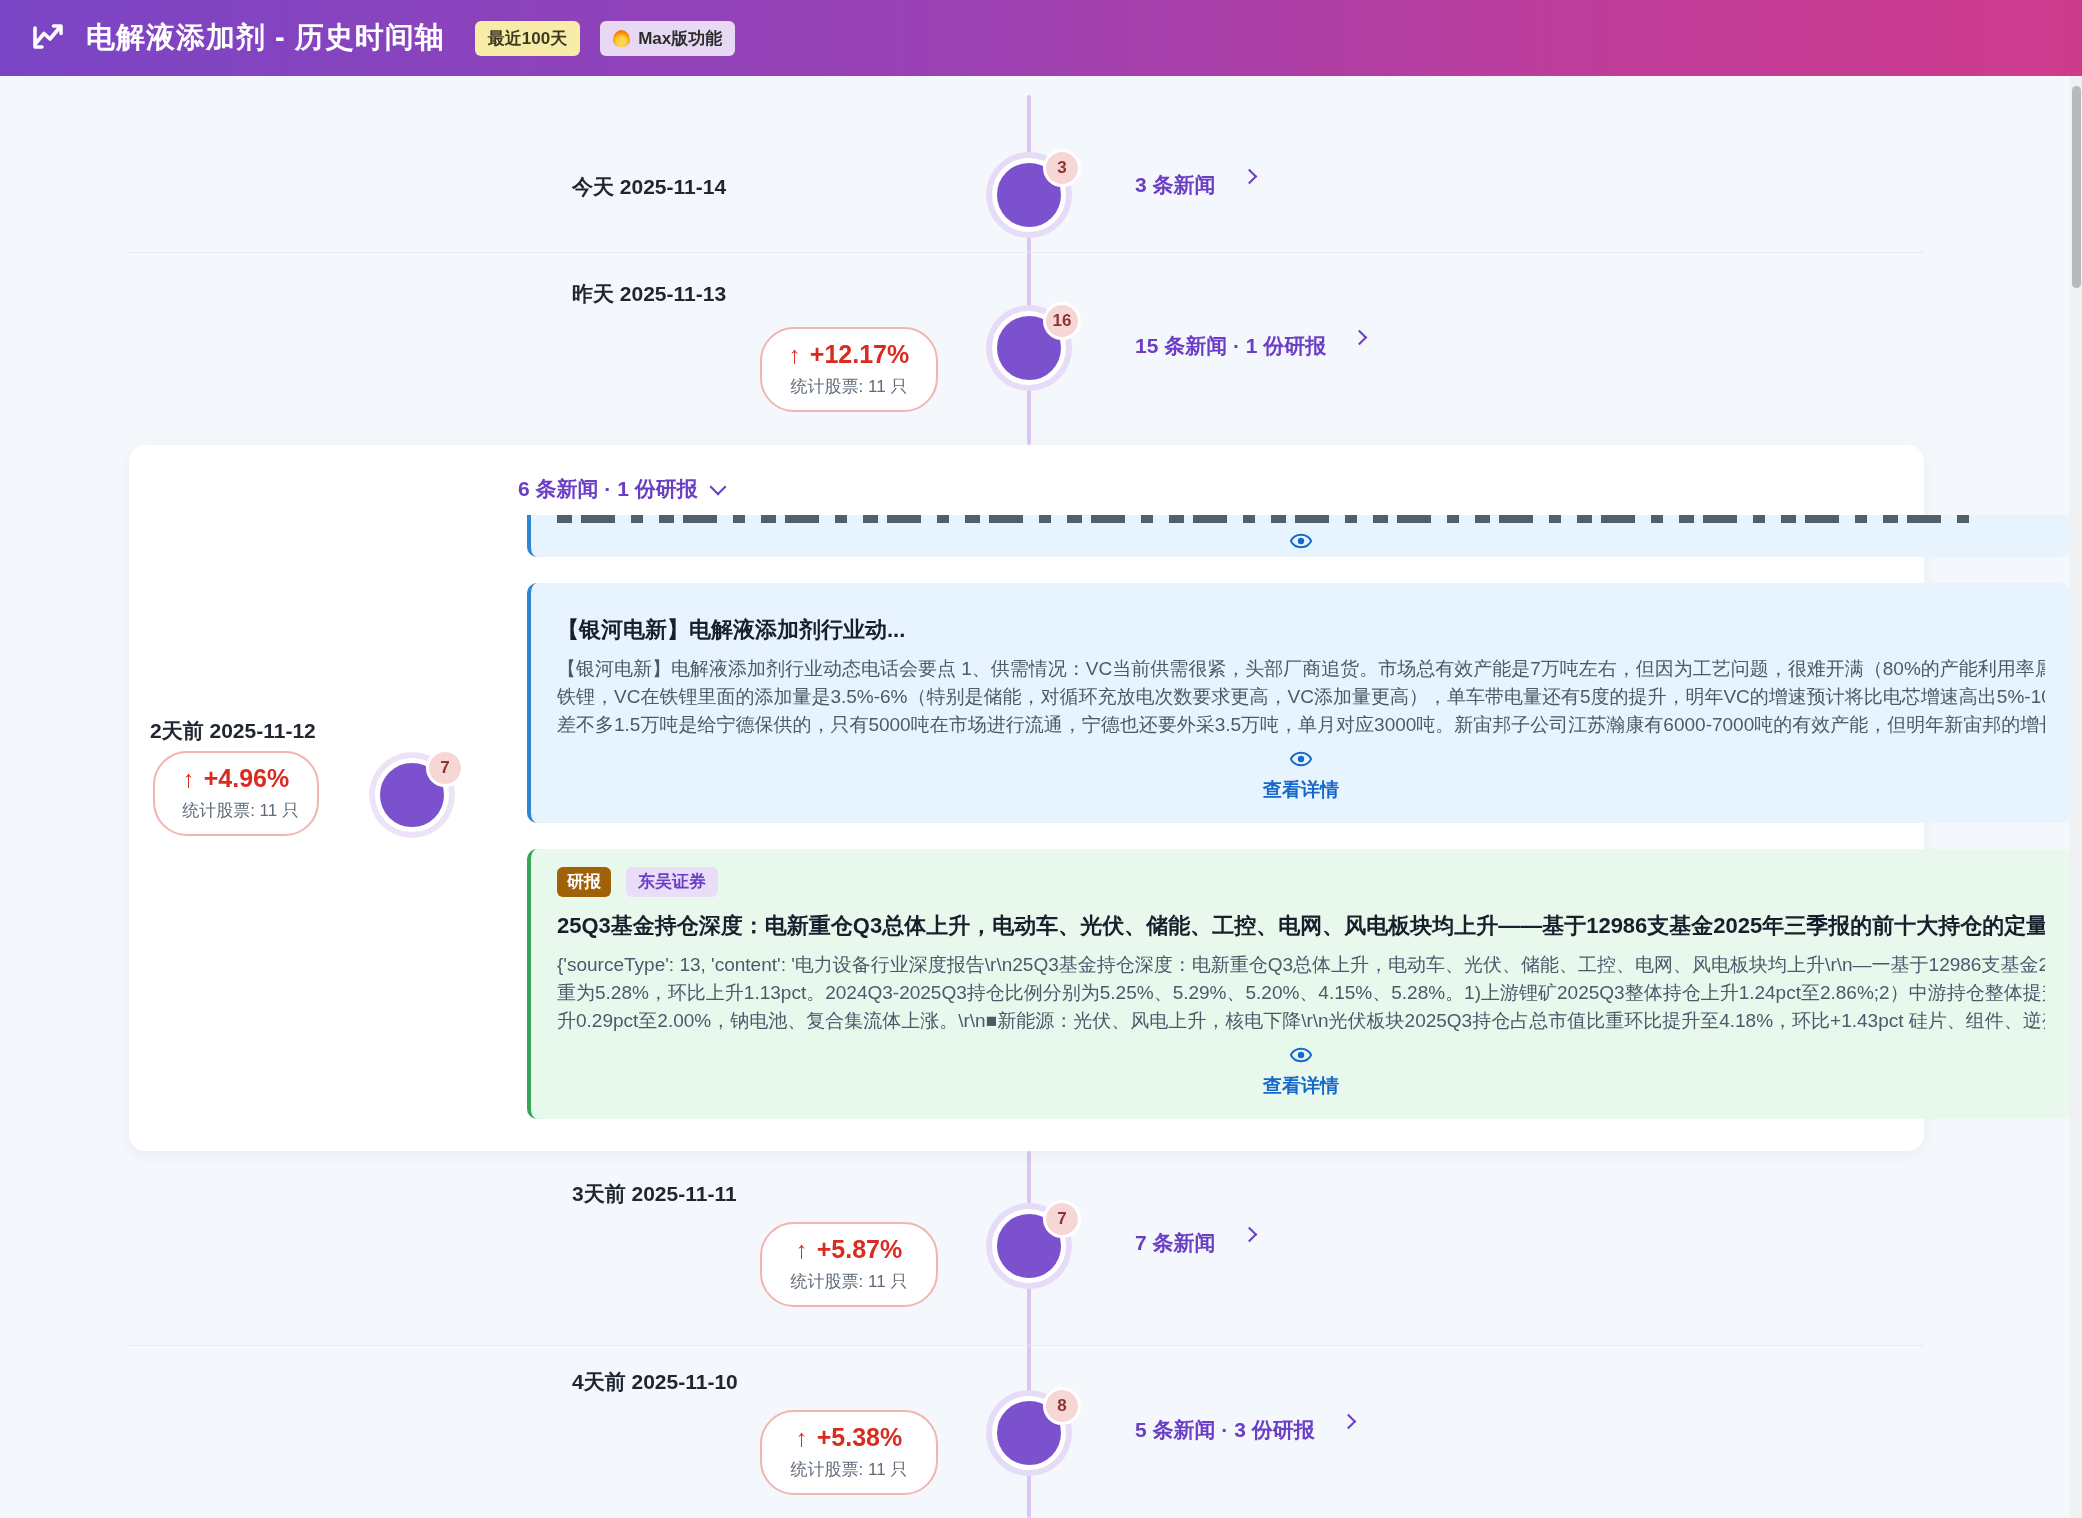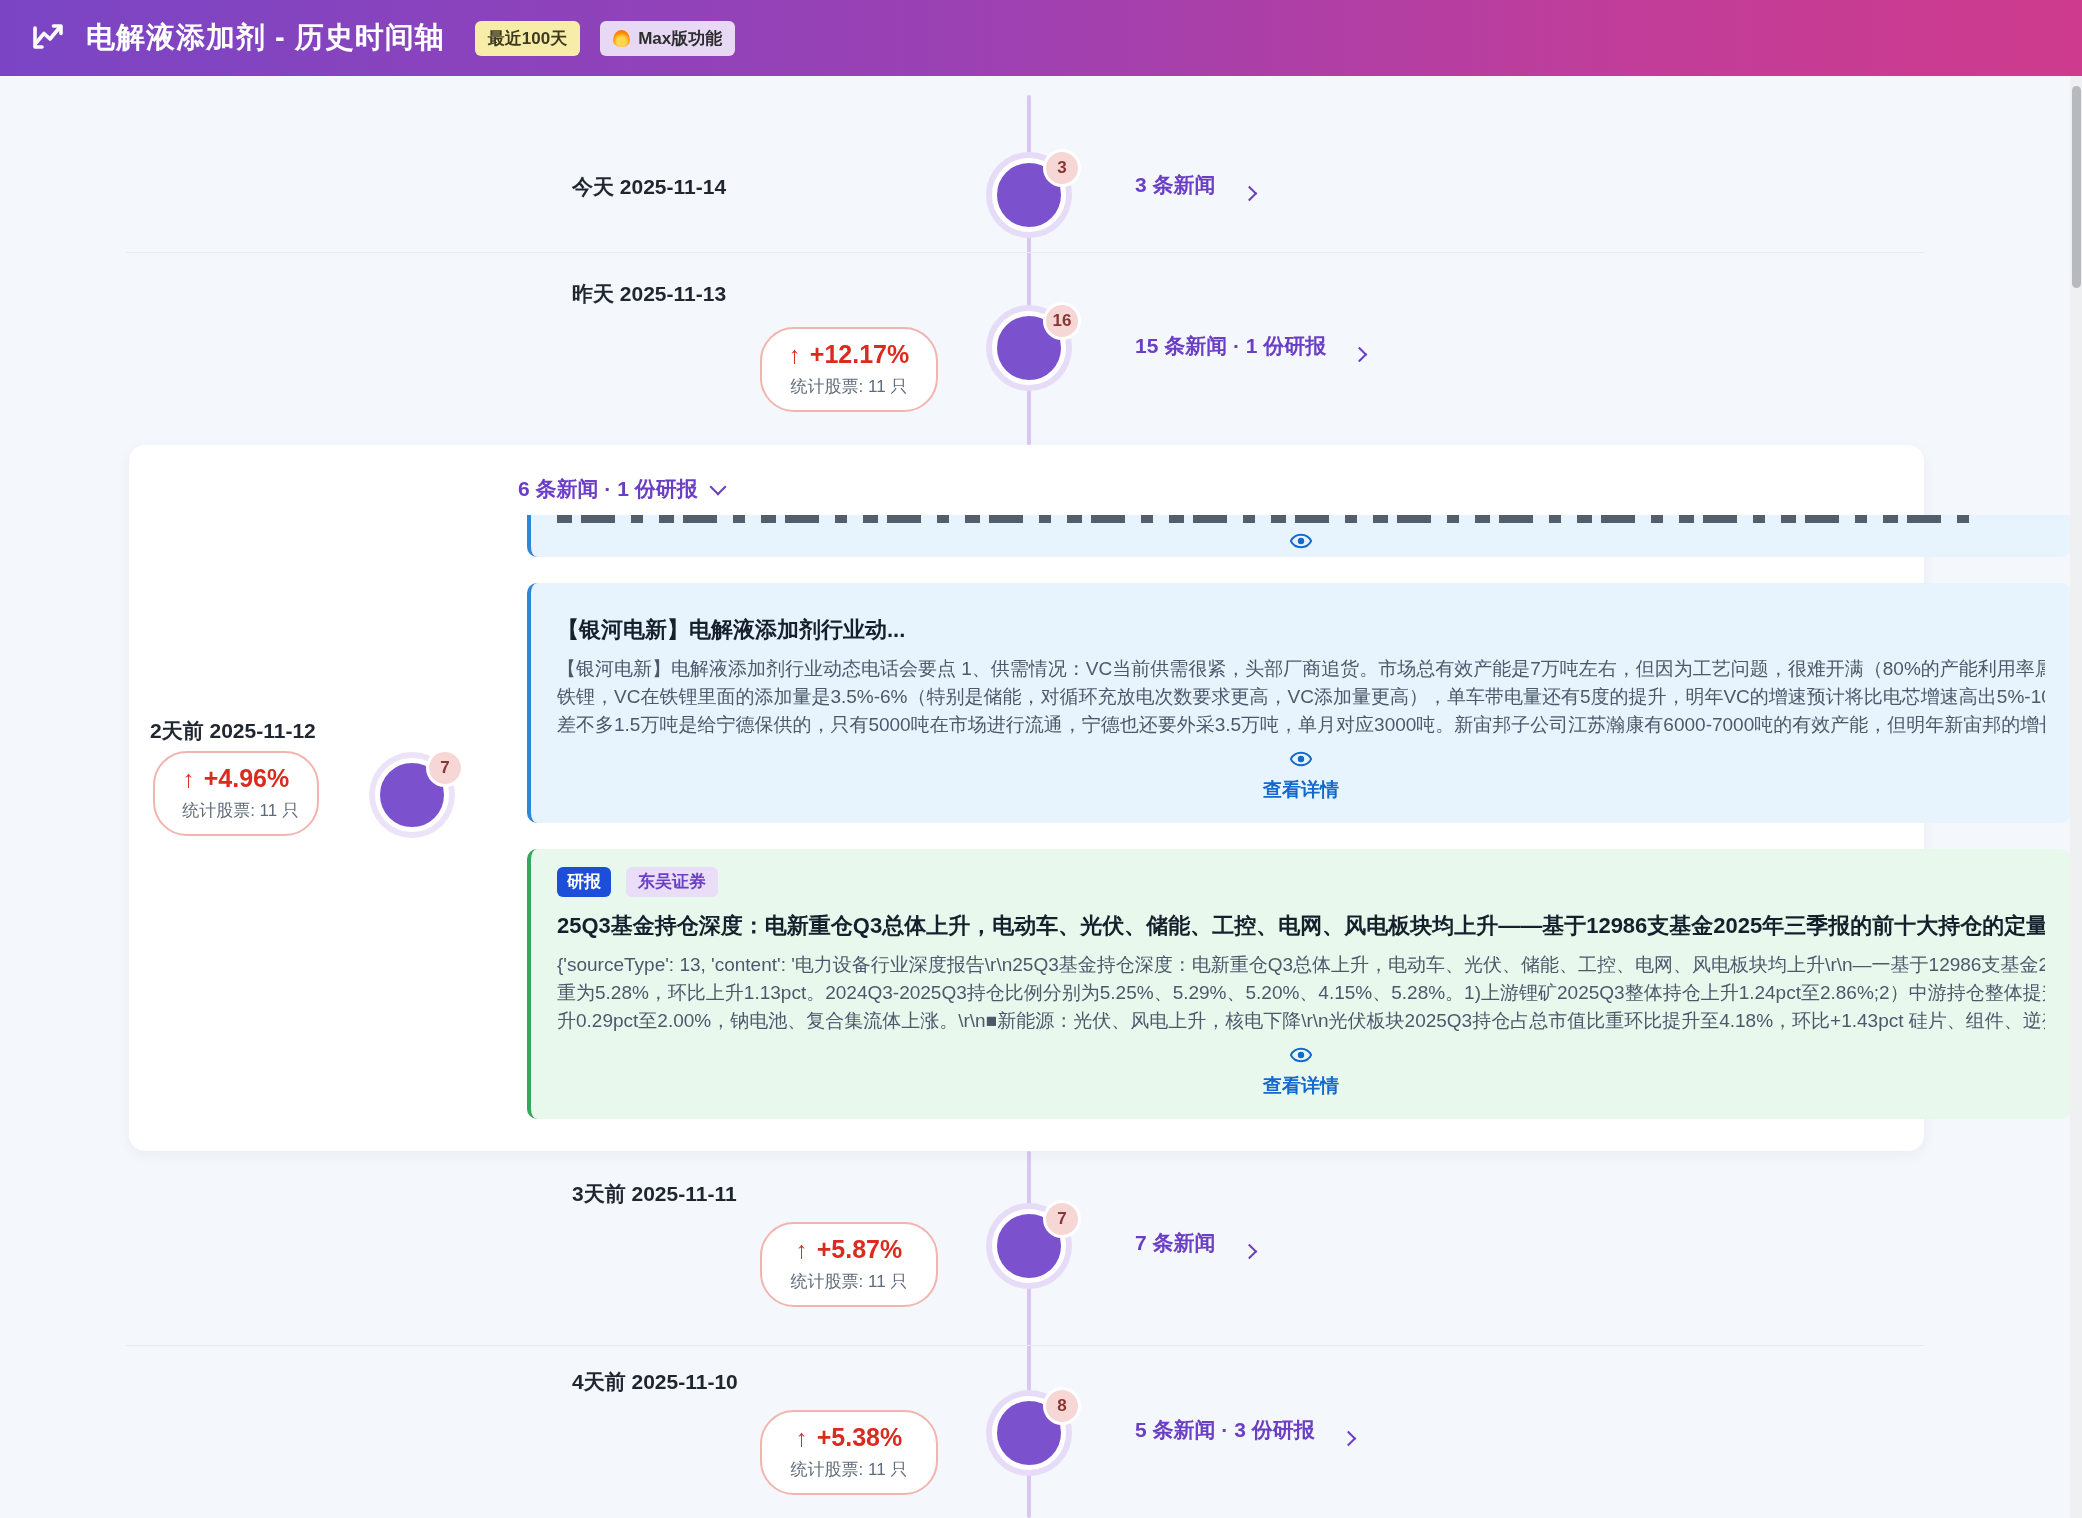--- a/index.html
+++ b/index.html
@@ -32,21 +32,21 @@
   .up-arrow{color:#d92b1f;font-size:24px;font-weight:900;line-height:1;}
   .pct{color:#d92b1f;font-size:25px;font-weight:800;line-height:1.1;}
   .stocks{color:#5f6b7a;font-size:17px;margin-top:7px;line-height:1.35;}
 
   .node{position:absolute;width:64px;height:64px;border-radius:50%;background:#7b51ce;
     border:5px solid #fff;box-shadow:0 0 0 6px #e6dcf7;}
   .nbadge{position:absolute;top:-14px;right:-20px;width:32px;height:32px;border-radius:50%;
     background:#f7d6d6;border:3px solid #fff;color:#8a3434;font-size:17px;font-weight:800;
     display:flex;align-items:center;justify-content:center;}
 
-  .linkrow{position:absolute;display:flex;align-items:flex-end;gap:28px;}
+  .linkrow{position:absolute;display:flex;align-items:flex-start;gap:28px;}
   .plink{color:#6b3fc5;font-size:21px;font-weight:800;white-space:nowrap;}
   .chev-right{width:9px;height:9px;border-right:2.5px solid #6b3fc5;border-bottom:2.5px solid #6b3fc5;
     transform:rotate(-45deg);display:inline-block;}
   .chev-down{width:10px;height:10px;border-right:2.5px solid #6b3fc5;border-bottom:2.5px solid #6b3fc5;
     transform:rotate(45deg);display:inline-block;margin-left:14px;margin-top:-4px;}
 
   
   .wcard{position:absolute;left:129px;top:445px;width:1795px;height:706px;background:#fff;
     border-radius:16px;box-shadow:0 4px 14px rgba(30,40,80,.05);}
   .summary{position:absolute;left:389px;top:30px;display:flex;align-items:center;
@@ -56,21 +56,21 @@
   .ncard{box-sizing:border-box;width:1544px;border-radius:10px;border-left:4px solid;
     padding:18px 26px 20px;}
   .card-blue{background:#e8f4fd;border-left-color:#2f86d5;}
   .card-green{background:#e9f8ed;border-left-color:#37a65a;}
   .card-partial{height:62px;border-radius:0 0 10px 10px;padding-top:0;overflow:hidden;}
   .cut-strip{height:8px;width:96%;opacity:.8;
     background:repeating-linear-gradient(90deg,#2c3a47 0 15px,transparent 15px 24px,#2c3a47 24px 58px,transparent 58px 74px,#2c3a47 74px 86px,transparent 86px 102px);}
   .badge-row{display:flex;align-items:center;gap:15px;}
   .type-badge{color:#fff;font-size:17px;font-weight:800;padding:4px 10px;border-radius:6px;line-height:1.3;}
   .tb-blue{background:#2f7fd4;}
-  .tb-green{background:#1d4ed8;text-align:right;}
+  .tb-green{background:#a16207;text-align:right;}
   .src-chip{font-size:17px;font-weight:800;padding:4px 12px;border-radius:6px;line-height:1.3;}
   .chip-gray{background:#eef1f4;color:#333d49;}
   .chip-purple{background:#e9ddf8;color:#6b3fc5;}
   .card-title{margin-top:14px;font-size:22px;font-weight:800;color:#16202c;
     white-space:nowrap;overflow:hidden;}
   .lines{margin-top:10px;}
   .body-line{font-size:19px;color:#4a5a6b;line-height:28px;white-space:nowrap;overflow:hidden;}
   .detail{margin-top:12px;display:flex;align-items:center;gap:10px;color:#1469cc;
     font-size:19px;font-weight:800;cursor:pointer;flex-direction:column;}
   .detail svg{display:block;}

